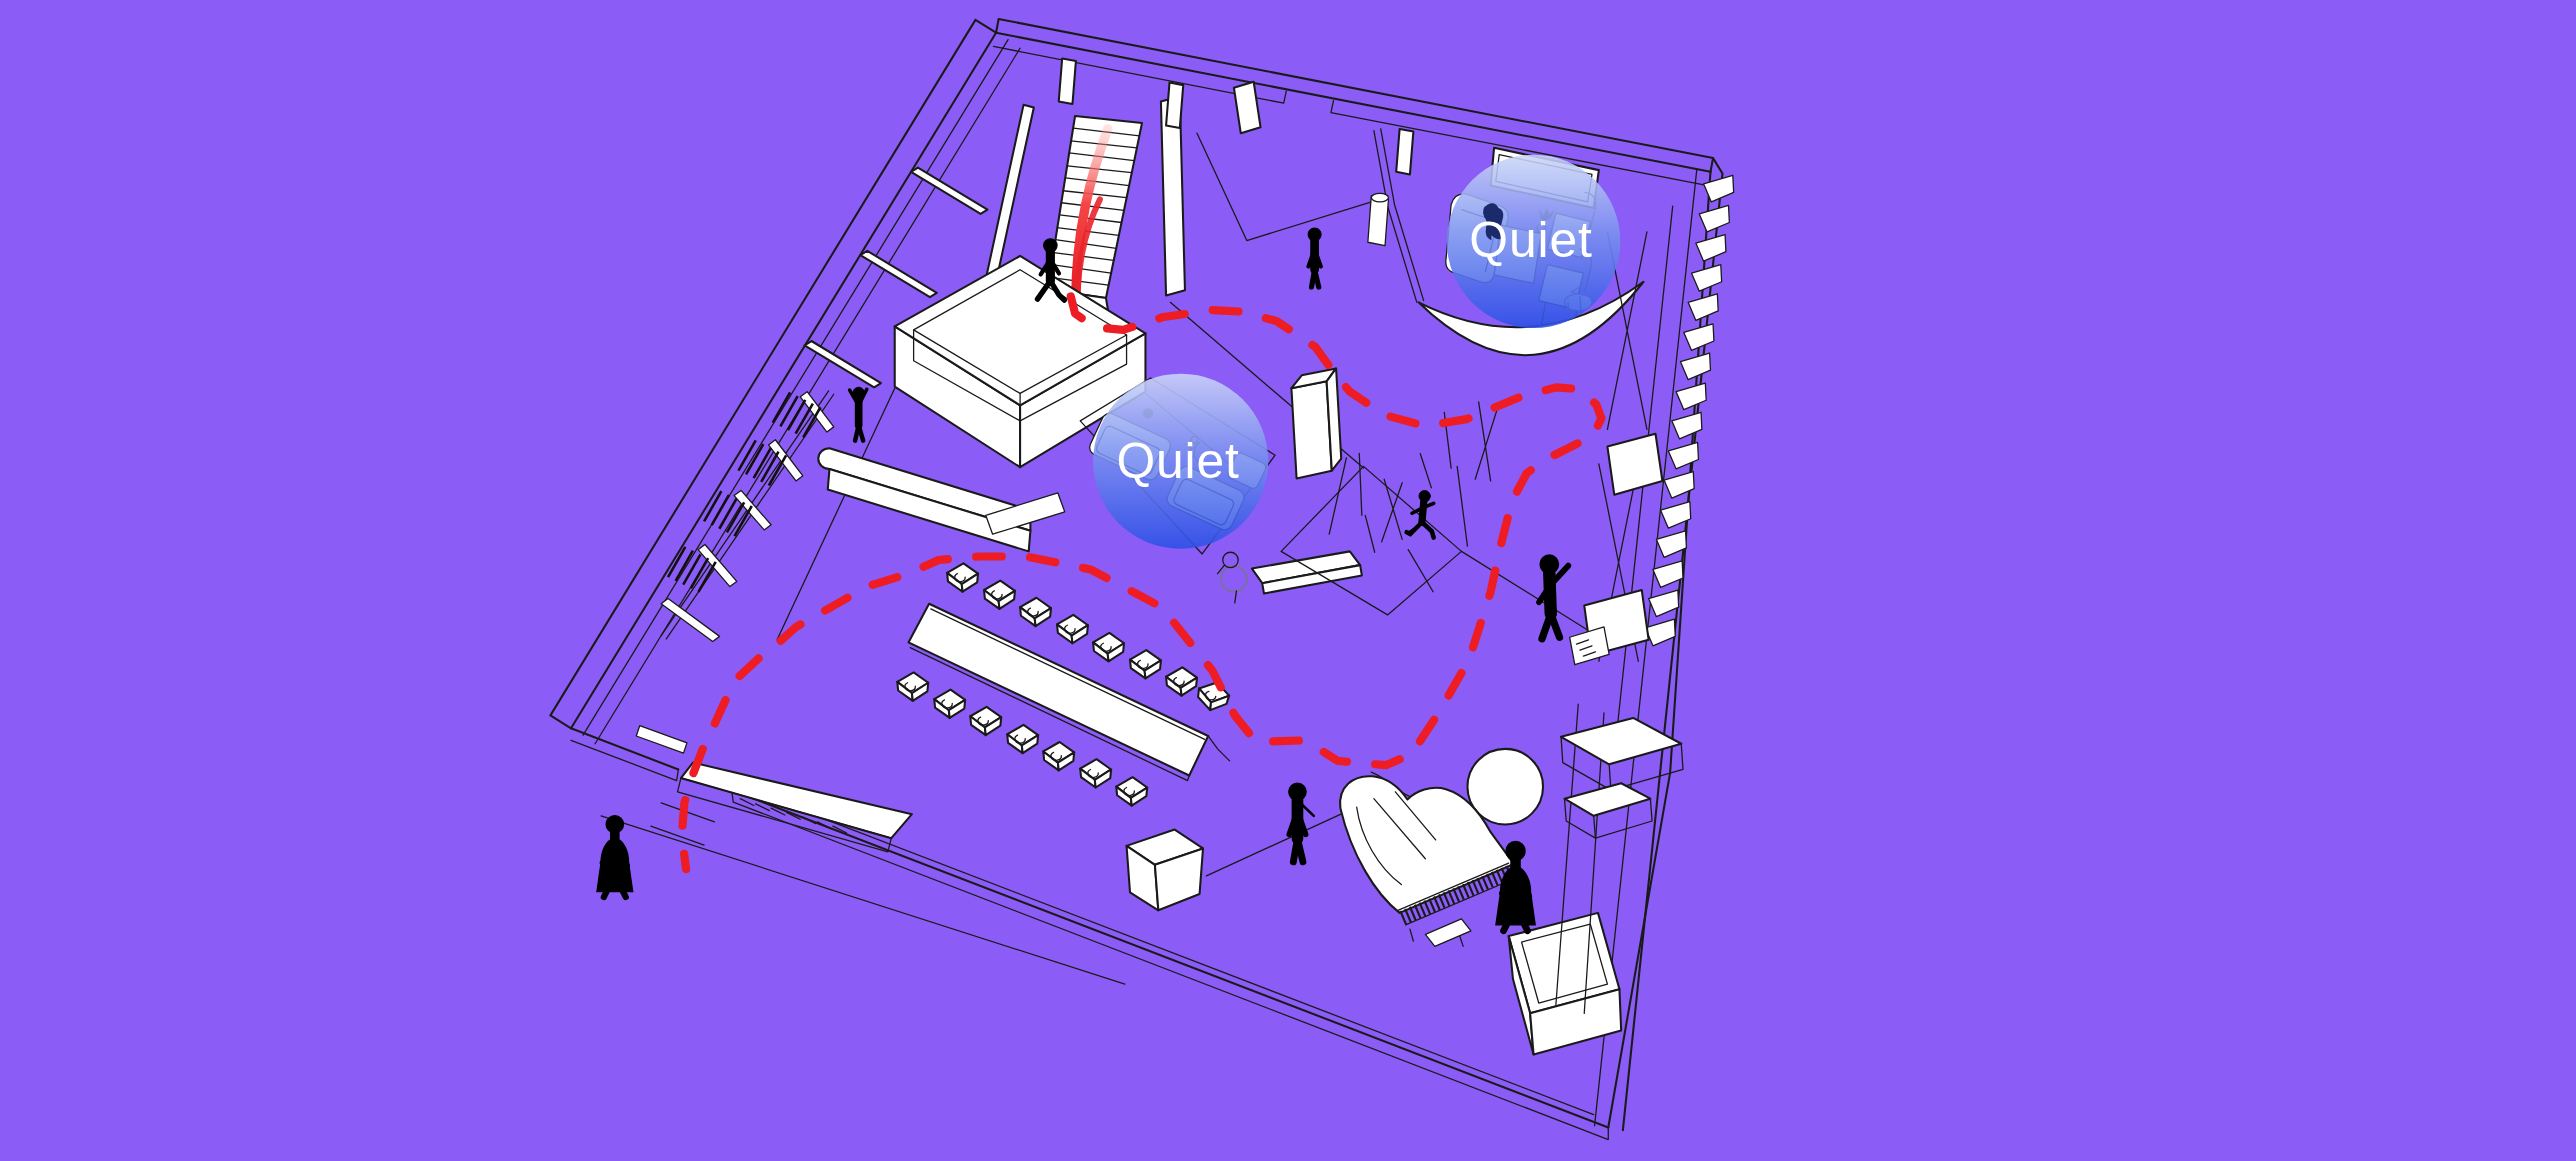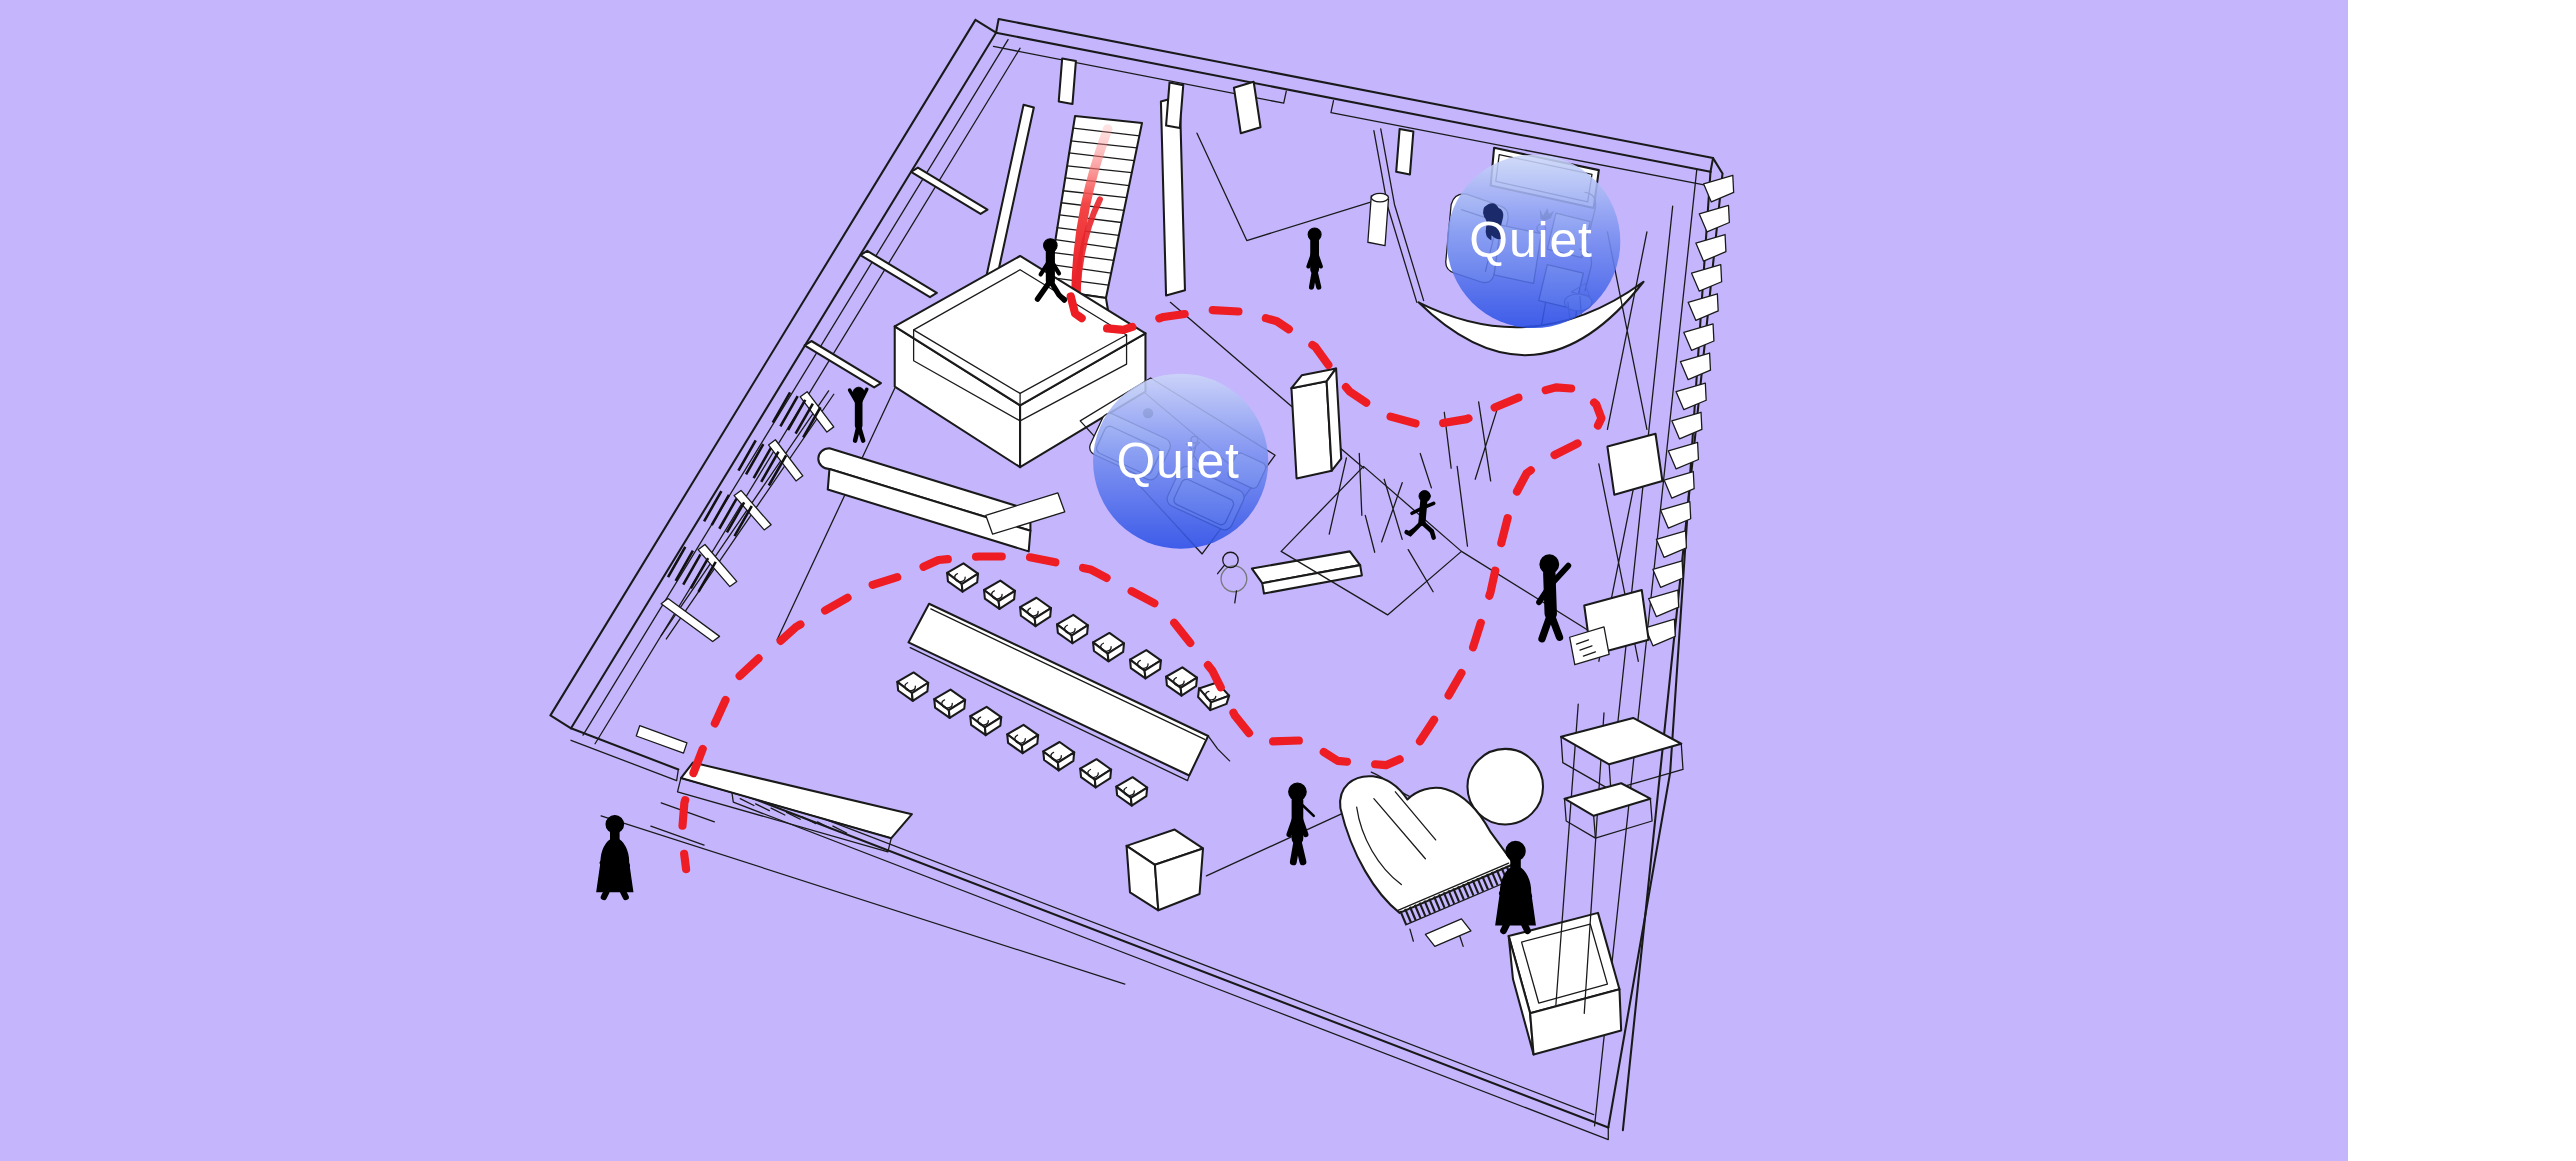--- a/index.html
+++ b/index.html
@@ -1,16 +1,16 @@
 <!DOCTYPE html>
 <html style="font-size:13.7px"><head>
 <meta charset="utf-8">
 <style>
   html,body{margin:0;padding:0;background:#ffffff;}
-  .canvas{position:relative;width:2348px;height:1162px;background:#c4b5fd;overflow:hidden;
+  .canvas{position:relative;width:2576px;height:1162px;background:#8b5cf6;overflow:hidden;
           font-family:"Liberation Sans",sans-serif;}
   svg{display:block;width:2576px;height:1162px;}
   .ln{fill:none;stroke:#1a1a1a;stroke-width:2.4;stroke-linecap:round;stroke-linejoin:round;}
   .tn{fill:none;stroke:#1a1a1a;stroke-width:1.5;stroke-linecap:round;stroke-linejoin:round;}
   .wh{fill:#ffffff;stroke:#1a1a1a;stroke-width:2.4;stroke-linejoin:round;}
   .whtn{fill:#ffffff;stroke:#1a1a1a;stroke-width:1.5;stroke-linejoin:round;}
   .gray{stroke:#777777;}
   .person{fill:#000000;stroke:#000000;stroke-linecap:round;}
   .person path{fill:none;}
   .route{fill:none;stroke:#ee1c23;stroke-width:9.5;stroke-dasharray:30 33;

